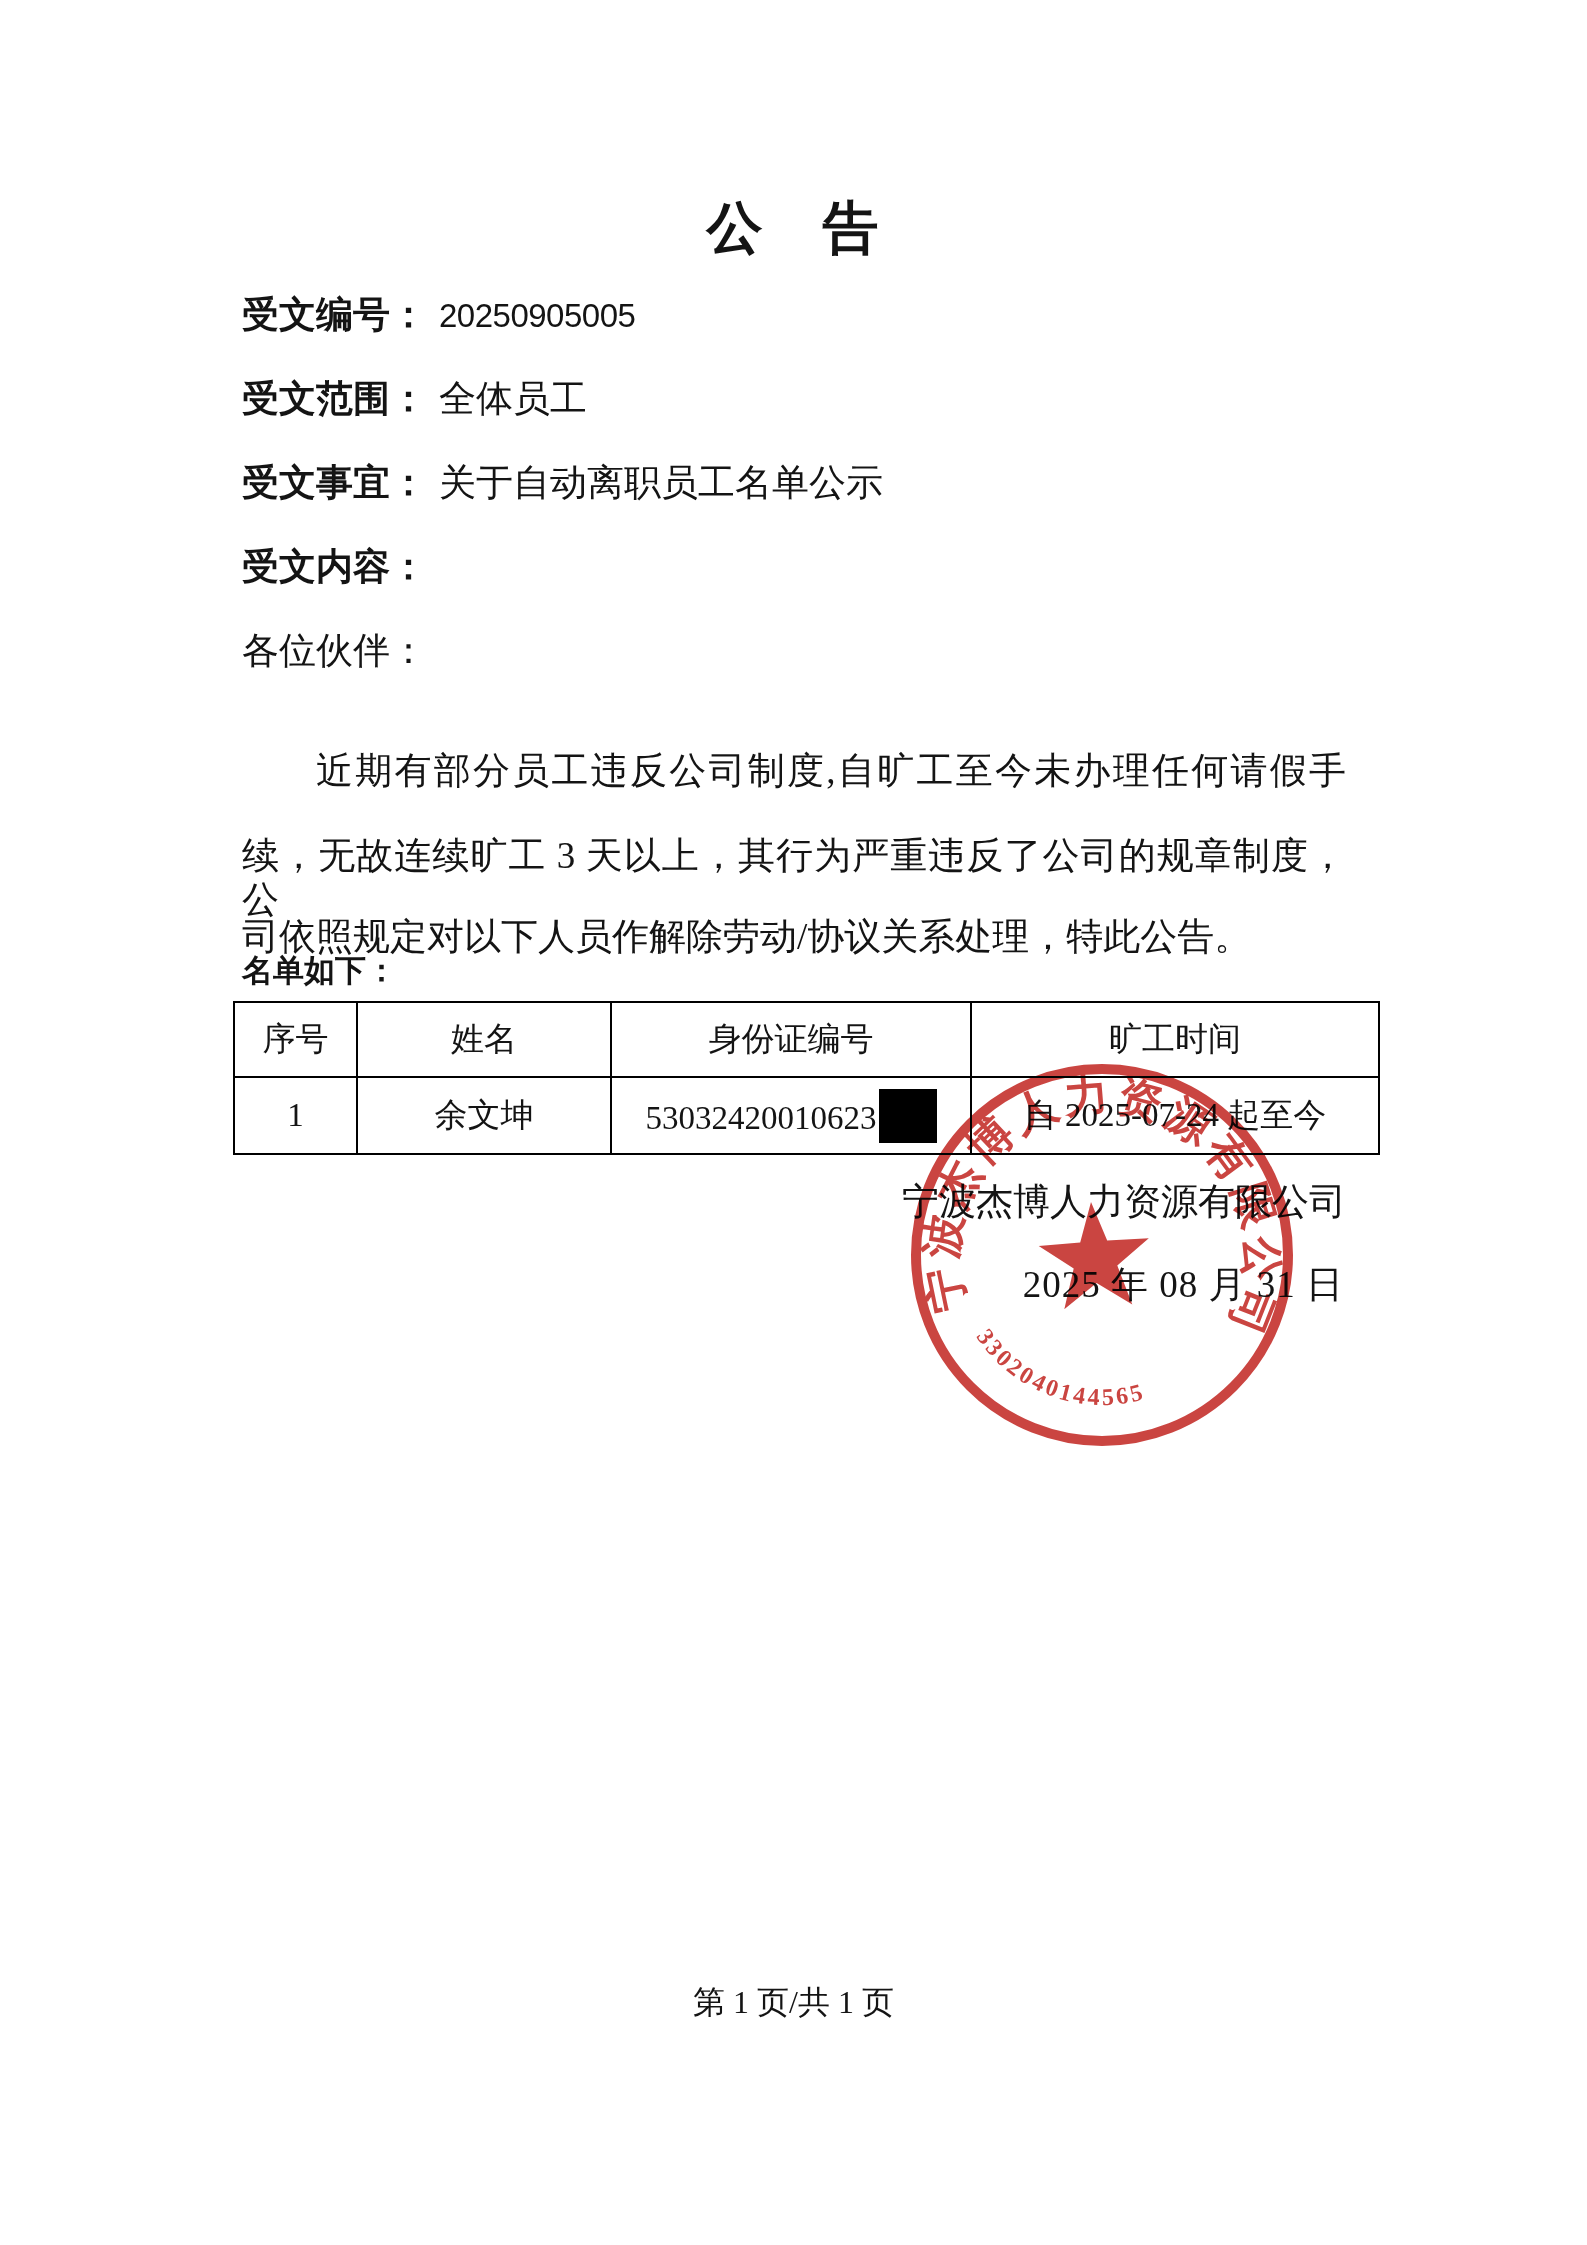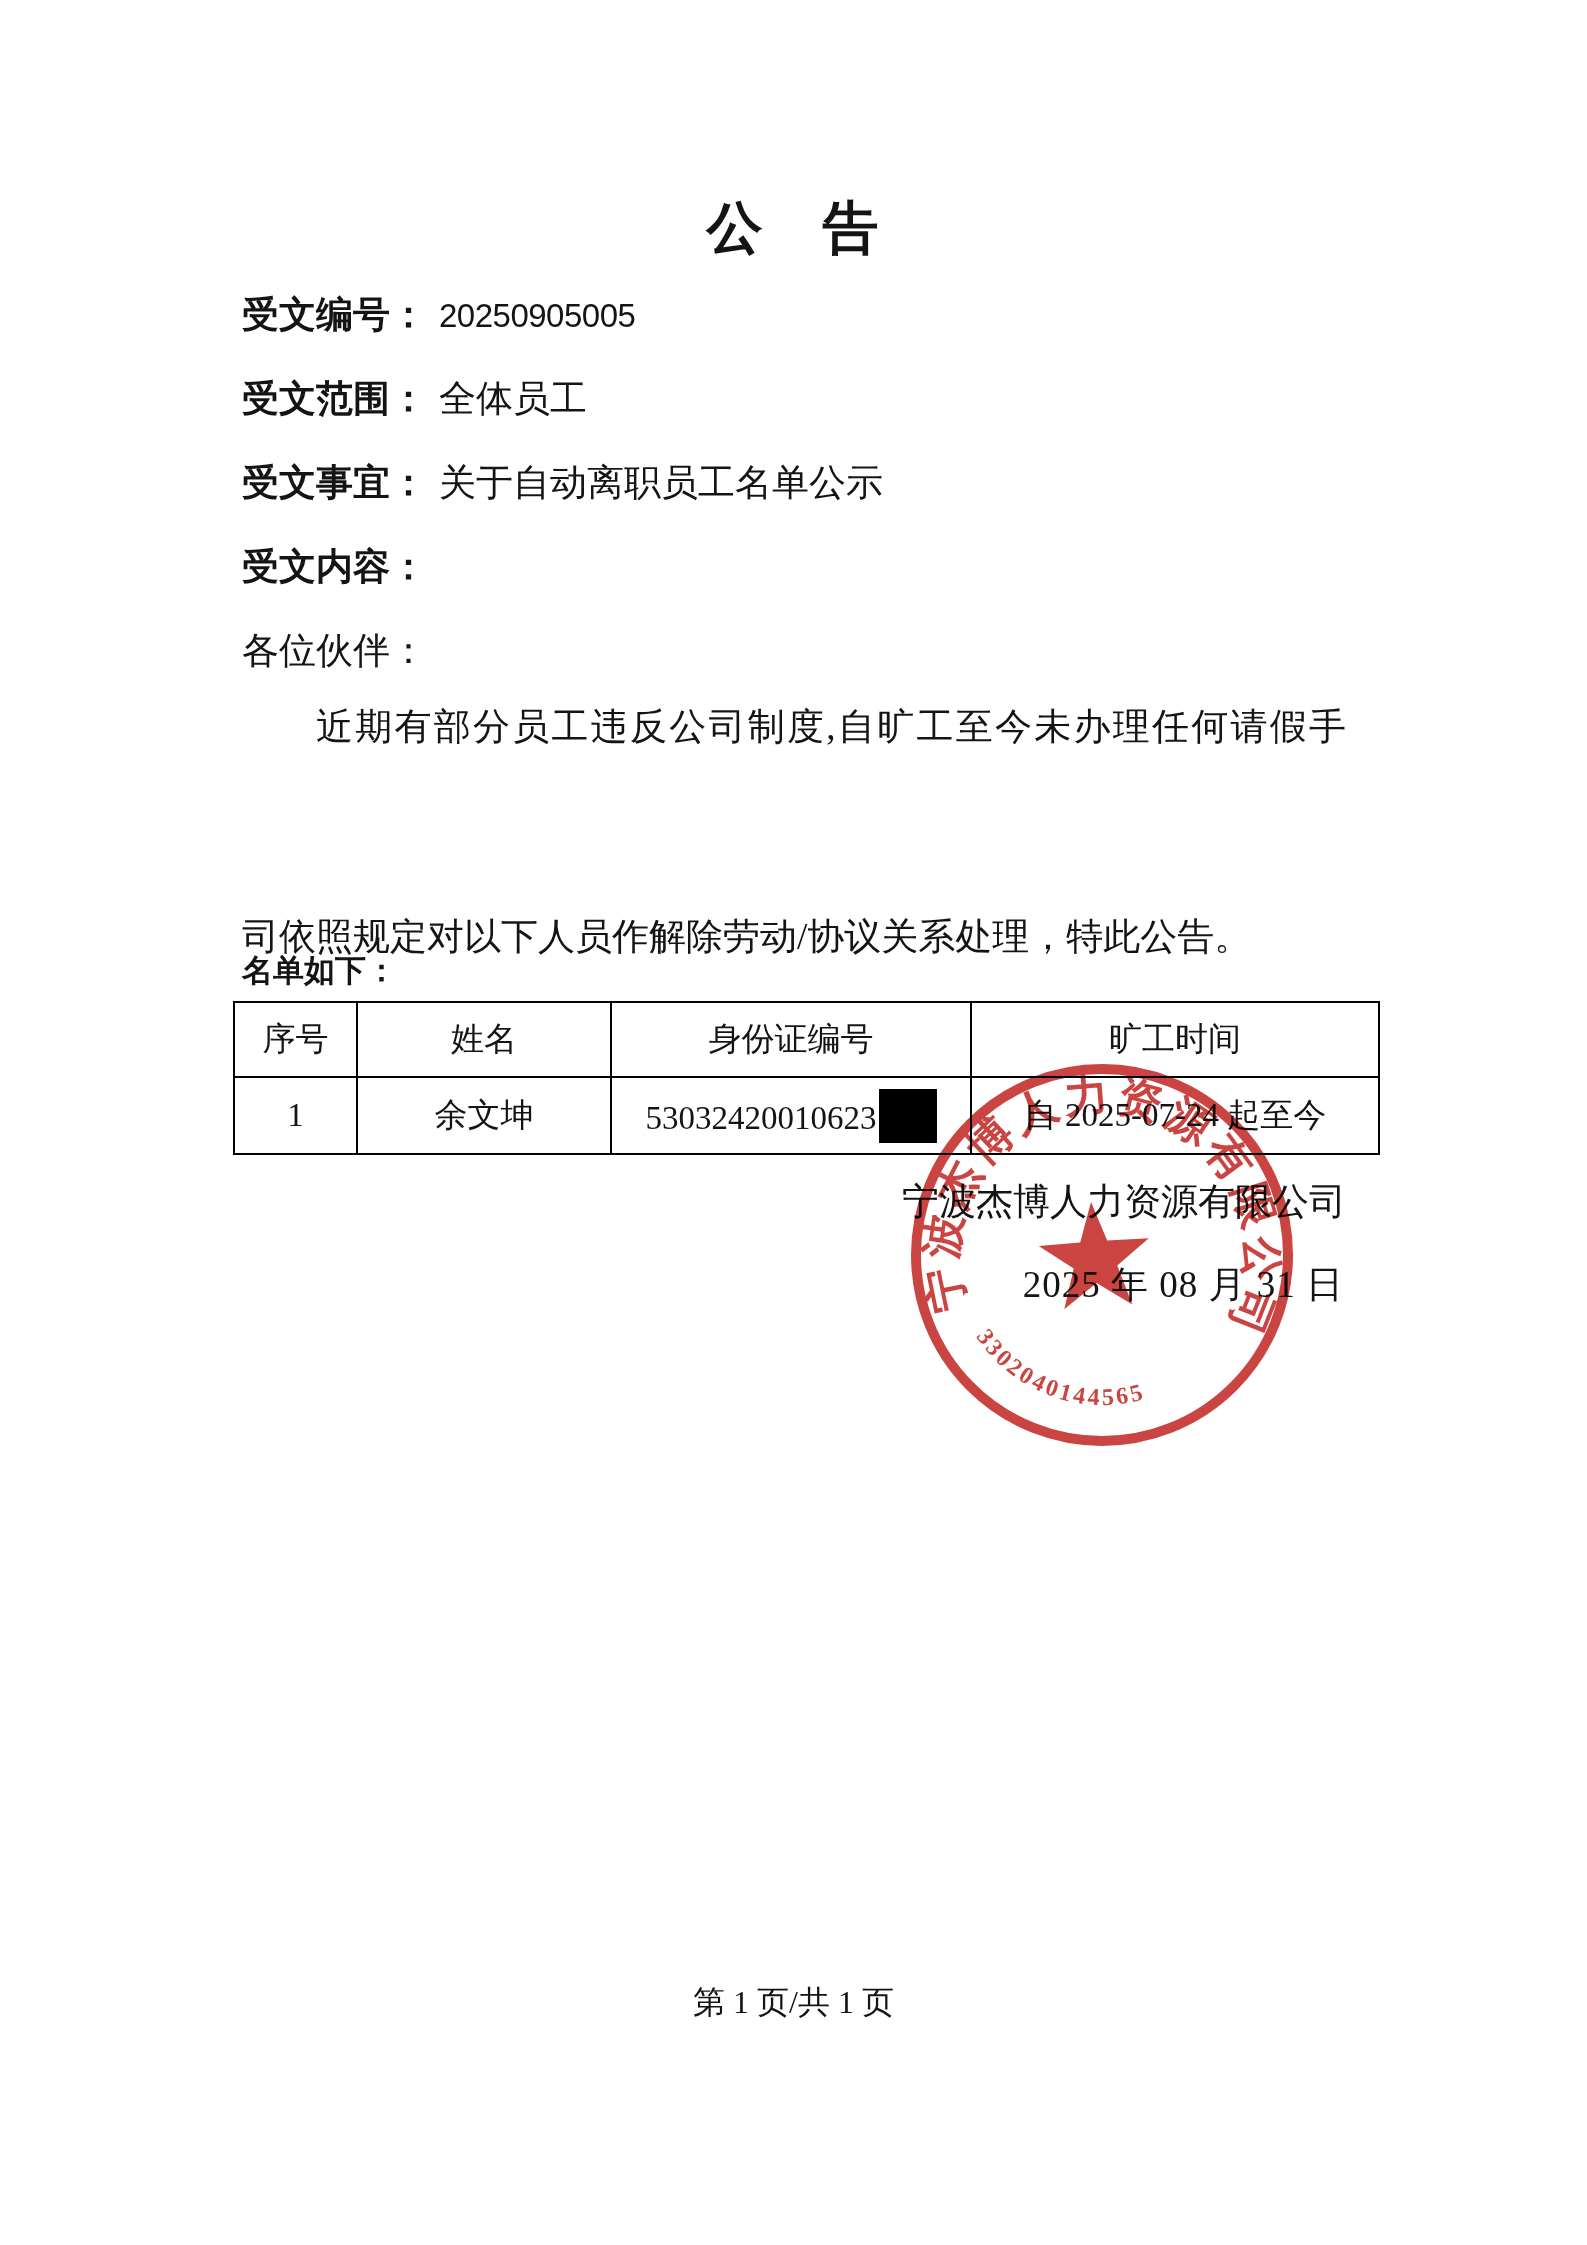--- a/index.html
+++ b/index.html
@@ -29,21 +29,21 @@
   }
   .salutation{
     position:absolute;left:242px;top:630px;
     font-size:37px;line-height:1.15;
   }
   .body-line{
     position:absolute;left:242px;width:1104px;
     font-size:37px;line-height:1.2;
     white-space:normal;
   }
-  .jf{text-align:justify;text-align-last:justify;}
+  .jf{text-align:justify;text-align-last:justify;margin-top:44px;}
   .indent{text-indent:74px;}
   .list-label{
     position:absolute;left:242px;top:953px;
     font-size:31px;font-weight:bold;line-height:1.15;text-align:center;
   }
   table.roster{
     position:absolute;left:233px;top:1001px;
     border-collapse:collapse;table-layout:fixed;
   }
   table.roster td{
@@ -108,20 +108,21 @@
     <span class="field-label">受文范围：</span><span class="field-value">全体员工</span>
   </div>
 
   <div class="field-row" style="top:546px">
     <span class="field-label">受文内容：</span><span class="field-value"></span>
   </div>
 
   <div class="salutation">各位伙伴：</div>
 
   <div class="body-line jf indent" style="top:705px">近期有部分员工违反公司制度,自旷工至今未办理任何请假手</div>
+  <div class="body-line jf" style="top:790px">续，无故连续旷工 3 天以上，其行为严重违反了公司的规章制度，公</div>
   <div class="body-line" style="top:915px">司依照规定对以下人员作解除劳动/协议关系处理，特此公告。</div>
 
   <div class="list-label">名单如下：</div>
 
   <table class="roster">
     <tbody>
         <tr class="hdr">
       <td class="col-no">序号</td>
       <td class="col-name">姓名</td>
       <td class="col-id">身份证编号</td>

